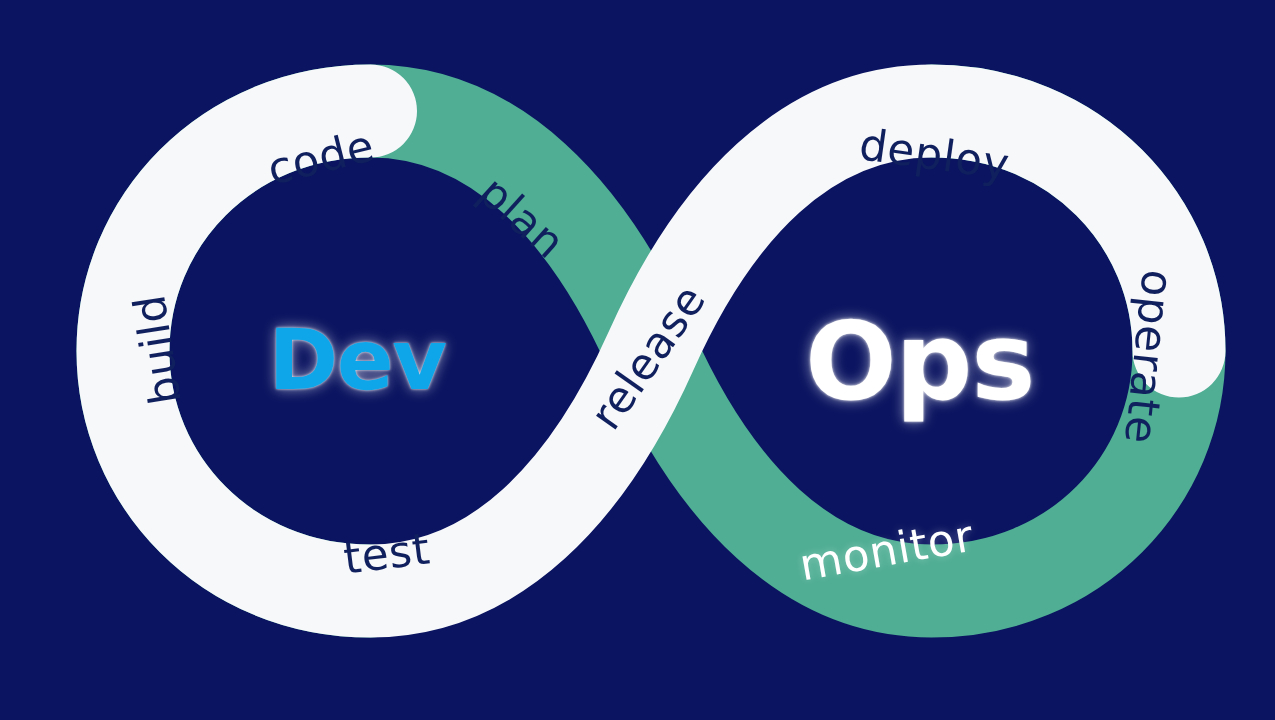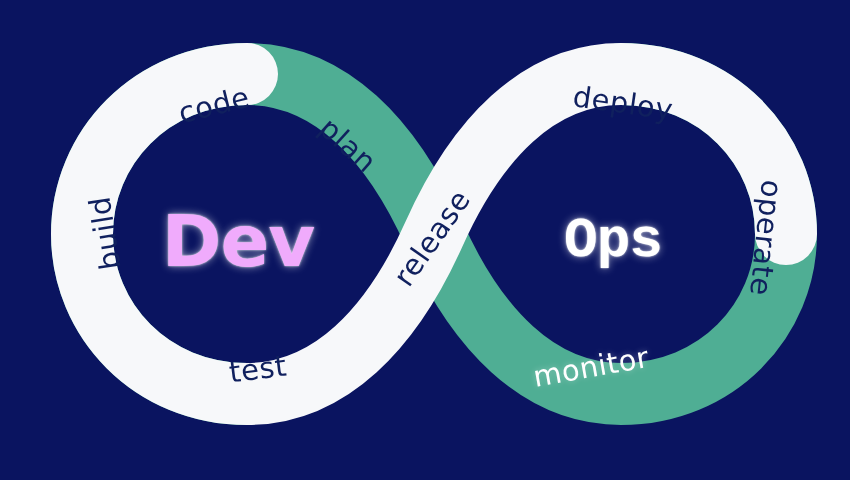--- a/index.html
+++ b/index.html
@@ -66,25 +66,25 @@
              C 786 148, 717 74, 621 74" fill="none" stroke-linecap="round" stroke="#4fae94" stroke-width="62"></path>
 
     <path id="white-band" d="M 247 74
              C 151 74, 82 148, 82 234
              C 82 320, 151 394, 247 394
              C 330 394, 392 328, 434 234
              C 476 140, 538 74, 621 74
              C 717 74, 786 148, 786 234" fill="none" stroke-linecap="round" stroke="#f7f8fa" stroke-width="62"></path>
   </svg>
 
-  <div class="core-text" style="position: absolute; left: 238px; top: 241px; font-size: 72px; color: #f0abfc; transform: translate(-50%, -50%); white-space: nowrap; text-shadow: rgba(255, 255, 255, 0.55) 0px 0px 9px, rgba(255, 255, 255, 0.9) 0px 0px 2px;" id="core-0">
+  <div class="core-text" style="position: absolute; left: 238px; top: 241px; font-size: 56px; color: #0ea5e9; transform: translate(-50%, -50%); white-space: nowrap; text-shadow: rgba(255, 255, 255, 0.55) 0px 0px 9px, rgba(255, 255, 255, 0.9) 0px 0px 2px;" id="core-0">
     <span>Dev</span>
   </div>
 
-  <div class="core-text" style="position: absolute; left: 613px; top: 241px; font-size: 56px; color: rgb(255, 255, 255); transform: translate(-50%, -50%); white-space: nowrap; text-shadow: rgba(255, 255, 255, 0.55) 0px 0px 9px, rgba(255, 255, 255, 0.9) 0px 0px 2px; font-family: Liberation Mono, monospace;" id="core-1">
+  <div class="core-text" style="position: absolute; left: 613px; top: 241px; font-size: 72px; color: rgb(255, 255, 255); transform: translate(-50%, -50%); white-space: nowrap; text-shadow: rgba(255, 255, 255, 0.55) 0px 0px 9px, rgba(255, 255, 255, 0.9) 0px 0px 2px;" id="core-1">
     <span>Ops</span>
   </div>
 
   <div class="stage-text" style="position: absolute; left: 214px; top: 105px; font-size: 29px; color: rgb(16, 32, 94); white-space: nowrap; transform: translate(-50%, -50%) rotate(-14deg);" id="stage-0">
     <span>code</span>
   </div>
   <div class="stage-text" style="position: absolute; left: 348px; top: 145px; font-size: 29px; color: rgb(16, 32, 94); white-space: nowrap; transform: translate(-50%, -50%) rotate(42deg);" id="stage-1">
     <span>plan</span>
   </div>
   <div class="stage-text" style="position: absolute; left: 105px; top: 233px; font-size: 29px; color: rgb(16, 32, 94); white-space: nowrap; transform: translate(-50%, -50%) rotate(-99deg);" id="stage-2">

